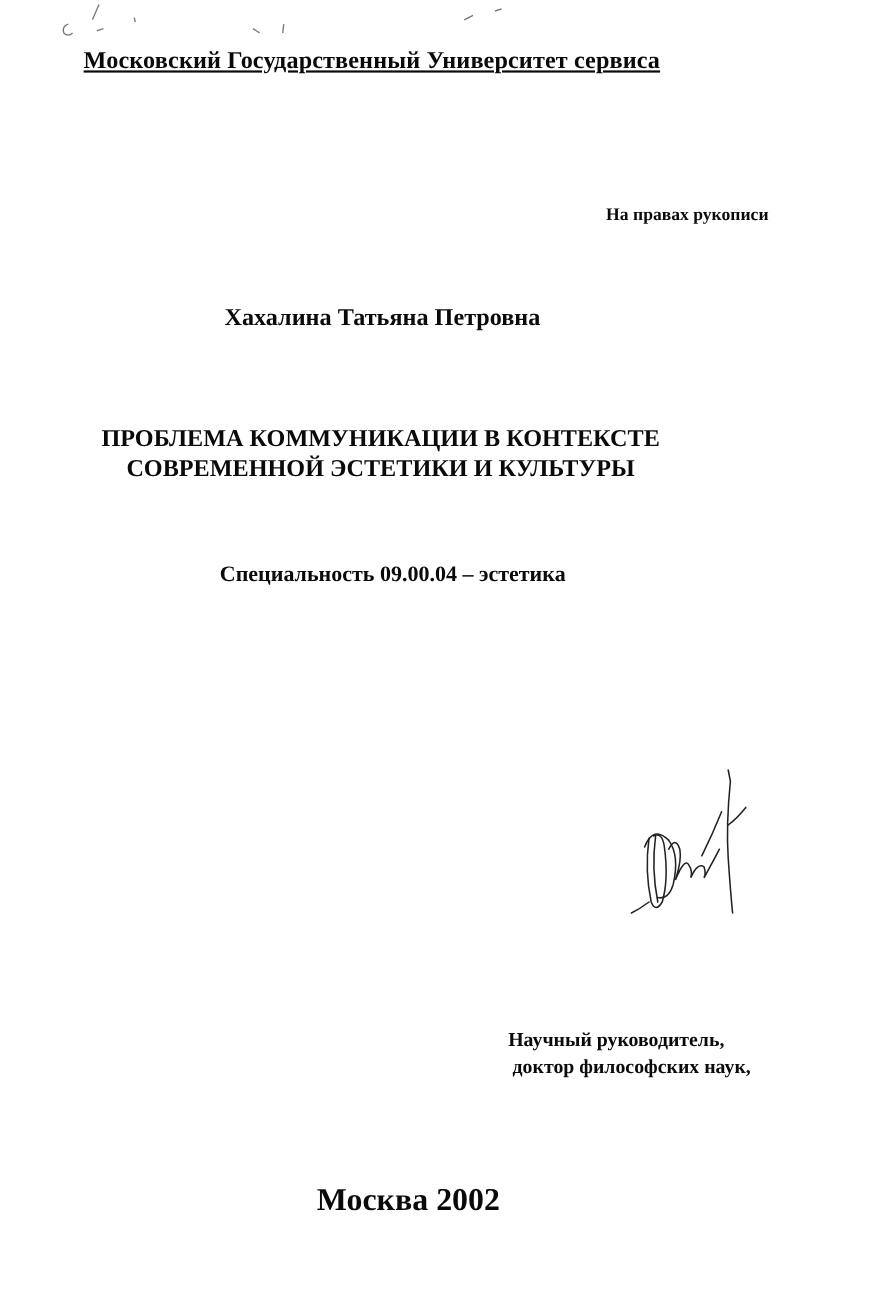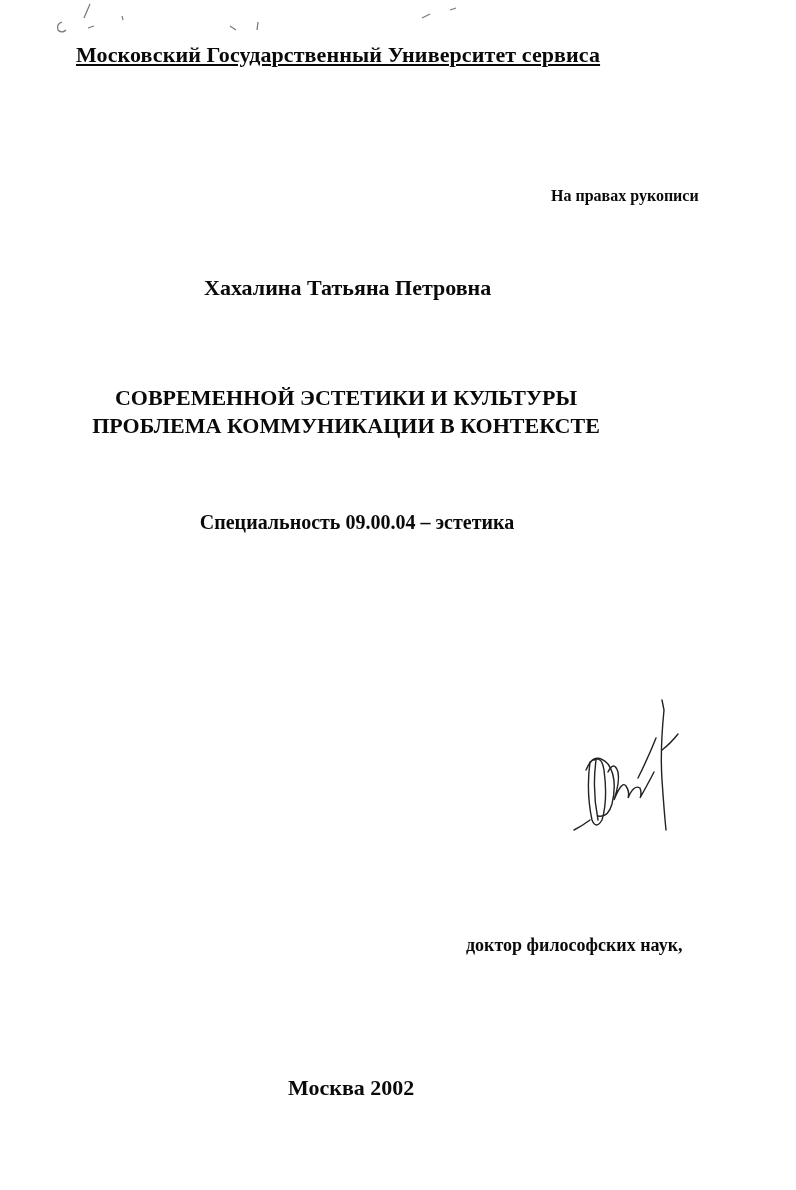--- a/index.html
+++ b/index.html
@@ -10,21 +10,21 @@
     }
     .abs { position: absolute; white-space: nowrap; }
     #university { left: 76px; top: 42px; font-size: 22px; letter-spacing: 0.1px; text-decoration: underline; }
     #manuscript { left: 551px; top: 187px; font-size: 16px; }
     #author { left: 204px; top: 275px; font-size: 22px; }
     #title { left: 0; width: 692px; top: 384px; font-size: 22px; text-align: center; line-height: 28px; }
     #specialty { left: 0; width: 714px; top: 511px; font-size: 20px; text-align: center; }
     #degree { left: 0; width: 712px; top: 551px; font-size: 22px; text-align: center; line-height: 28px; }
     #supervisor { left: 462px; top: 933px; font-size: 18px; line-height: 24px; }
     #supervisor .indent { padding-left: 4px; }
-    #city-year { left: 288px; top: 1075px; font-size: 22px; }
+    #city-year { left: 288px; top: 1075px; font-size: 29px; }
     #signature { left: 560px; top: 690px; width: 140px; height: 150px; }
     #scan-marks { left: 30px; top: 0; width: 460px; height: 40px; }
   </style>
 </head>
 <body>
 
 <svg id="scan-marks" class="abs" viewBox="0 0 460 40">
   <g stroke="#777" stroke-width="1.2" fill="none">
     <path d="M32 22 q-6 2 -4 8 q4 4 8 0"></path>
     <path d="M60 4 l-6 14"></path>
@@ -37,22 +37,22 @@
   </g>
 </svg>
 
 <div id="university" class="abs">Московский Государственный Университет сервиса</div>
 
 <div id="manuscript" class="abs">На правах рукописи</div>
 
 <div id="author" class="abs">Хахалина Татьяна Петровна</div>
 
 <div id="title" class="abs">
+  <div>ПРОБЛЕМА КОММУНИКАЦИИ В КОНТЕКСТЕ</div>
   <div>СОВРЕМЕННОЙ ЭСТЕТИКИ И КУЛЬТУРЫ</div>
-  <div>ПРОБЛЕМА КОММУНИКАЦИИ В КОНТЕКСТЕ</div>
 </div>
 
 <div id="specialty" class="abs">Специальность 09.00.04 – эстетика</div>
 
 <div id="degree" class="abs">
 </div>
 
 <svg id="signature" class="abs" viewBox="0 0 140 150">
   <g stroke="#222" stroke-width="1.4" fill="none" stroke-linecap="round">
     <path d="M30 72 q-4 30 2 58 q4 10 10 0 q6 -20 2 -50 q-2 -14 -10 -10"></path>
@@ -60,16 +60,17 @@
     <path d="M26 80 q8 -20 22 -6 q10 14 4 40 q-4 14 -14 12"></path>
     <path d="M48 82 q6 -12 10 0 q2 10 -4 28 q8 -20 12 -14 q4 6 2 12 q6 -14 12 -10 q2 6 0 10 q10 -18 14 -26"></path>
     <path d="M78 88 q10 -20 18 -40"></path>
     <path d="M102 10 l2 10 q-4 40 -2 70 q2 30 4 50"></path>
     <path d="M102 60 q8 -6 16 -16"></path>
     <path d="M14 140 q8 -4 16 -10"></path>
   </g>
 </svg>
 
 <div id="supervisor" class="abs">
+  <div>Научный руководитель,</div>
   <div class="indent">доктор философских наук,</div>
 </div>
 
 <div id="city-year" class="abs">Москва 2002</div>
 
 </body></html>

